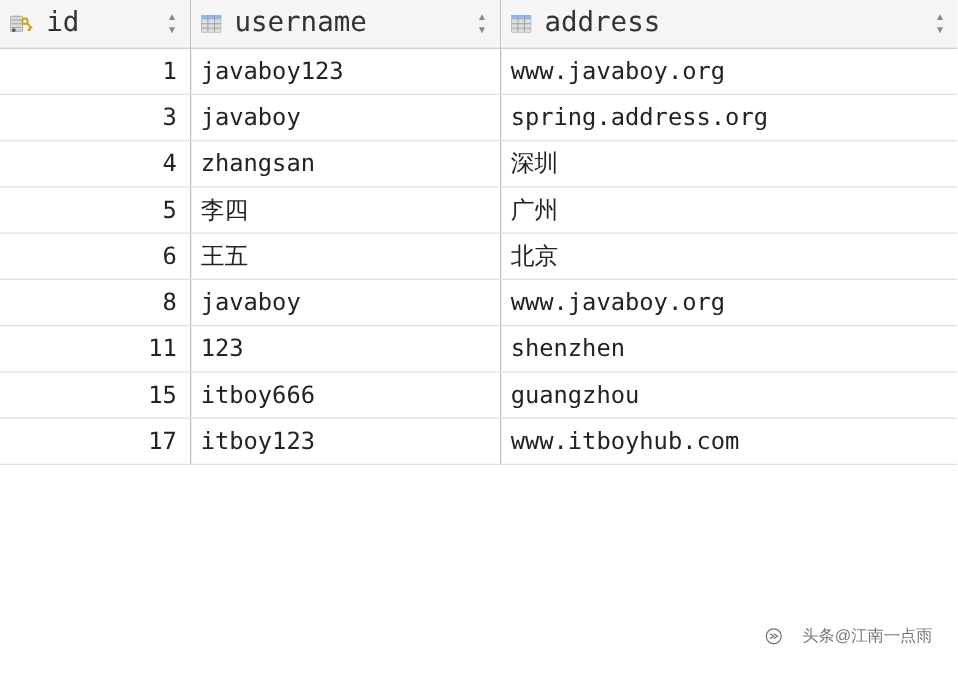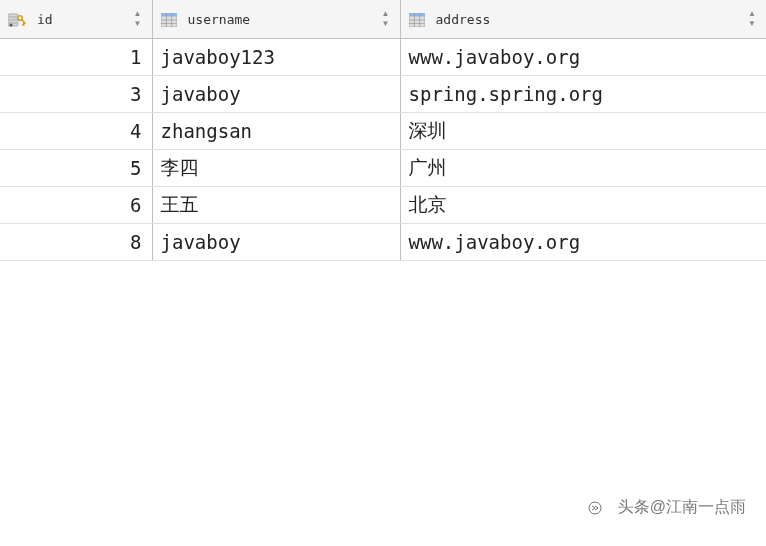--- a/index.html
+++ b/index.html
@@ -36,21 +36,21 @@
     }
     .col-icon {
       display: inline-flex;
       align-items: center;
       margin-right: 6px;
       vertical-align: middle;
     }
     .col-label {
       vertical-align: middle;
       font-family: Menlo, Monaco, Consolas, monospace;
-      font-size: 13px;
+      font-size: 22px;
       color: #333;
     }
     .sort-arrows {
       position: absolute;
       right: 10px;
       top: 50%;
       transform: translateY(-50%);
       display: flex;
       flex-direction: column;
       gap: 2px;
@@ -78,21 +78,21 @@
     }
     .data-row td:first-child { border-right-color: #bfbfbf; }
     .data-row td:nth-child(2) { border-right-color: #bfbfbf; }
     .col-id { width: 152px; }
     .col-username { width: 248px; }
     .col-address { width: auto; }
     .watermark {
       position: absolute;
       right: 20px;
       bottom: 28px;
-      font-size: 16px;
+      font-size: 13px;
       color: rgba(0,0,0,0.55);
       font-family: "PingFang SC","Microsoft YaHei",sans-serif;
       pointer-events: none;
       display: flex;
       align-items: center;
       gap: 16px;
     }
   </style>
 </head>
 <body>
@@ -161,41 +161,56 @@
   </thead>
   <tbody>
       <tr class="data-row">
         <td>1</td>
         <td>javaboy123</td>
         <td>www.javaboy.org</td>
       </tr>
       <tr class="data-row">
         <td>3</td>
         <td>javaboy</td>
-        <td>spring.spring.org</td>
+        <td>spring.address.org</td>
       </tr>
       <tr class="data-row">
         <td>4</td>
         <td>zhangsan</td>
         <td>深圳</td>
       </tr>
       <tr class="data-row">
         <td>5</td>
         <td>李四</td>
         <td>广州</td>
       </tr>
       <tr class="data-row">
         <td>6</td>
         <td>王五</td>
         <td>北京</td>
       </tr>
       <tr class="data-row">
         <td>8</td>
         <td>javaboy</td>
         <td>www.javaboy.org</td>
+      </tr>
+      <tr class="data-row">
+        <td>11</td>
+        <td>123</td>
+        <td>shenzhen</td>
+      </tr>
+      <tr class="data-row">
+        <td>15</td>
+        <td>itboy666</td>
+        <td>guangzhou</td>
+      </tr>
+      <tr class="data-row">
+        <td>17</td>
+        <td>itboy123</td>
+        <td>www.itboyhub.com</td>
       </tr>
     </tbody>
 </table>
 
 <div class="watermark">
   <svg width="14" height="14" viewBox="0 0 14 14">
     <circle cx="7" cy="7" r="6" fill="none" stroke="rgba(0,0,0,0.55)" stroke-width="1"></circle>
     <path d="M4 5 L7 7 L4 9 M7 5 L10 7 L7 9" fill="none" stroke="rgba(0,0,0,0.55)" stroke-width="1"></path>
   </svg>
   <span>头条@江南一点雨</span>

